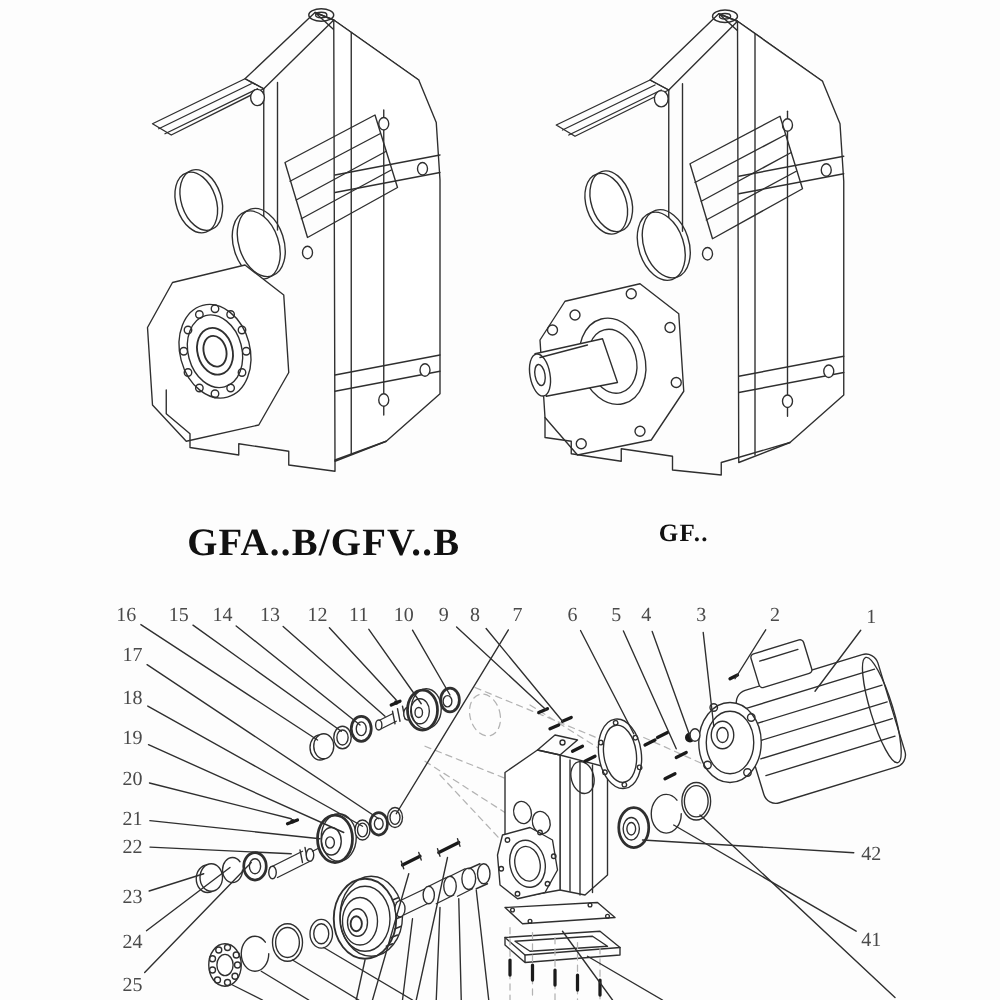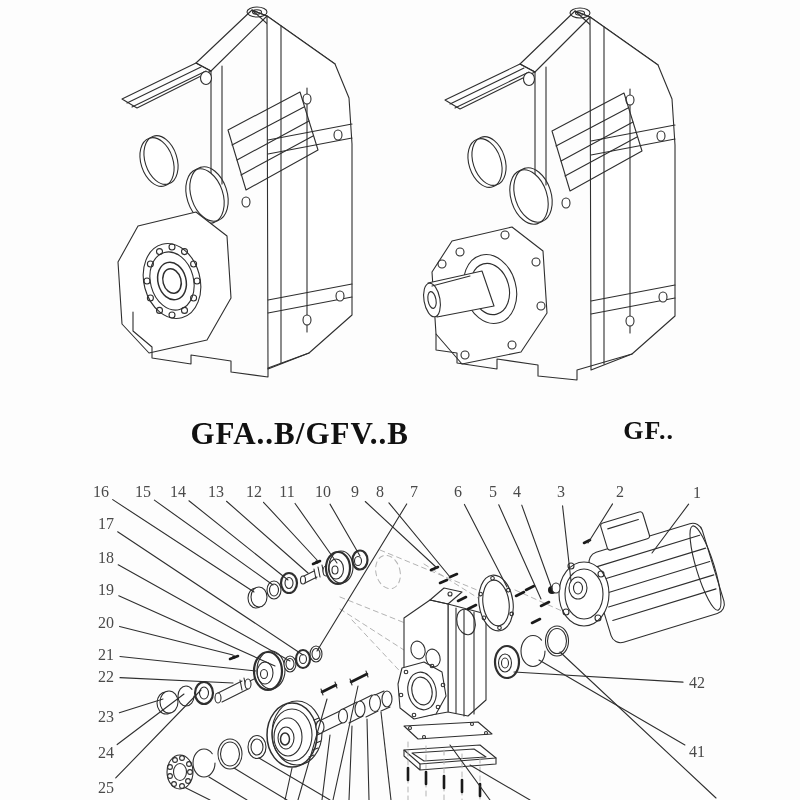--- a/index.html
+++ b/index.html
@@ -10,23 +10,23 @@
   svg *{stroke:#2f2f2f;fill:none;stroke-width:1.1;stroke-linecap:round;stroke-linejoin:round;}
   .fw{fill:#ffffff;}
   .dk{stroke-width:2.2;}
   .md{stroke-width:1.5;}
   .blt{stroke:#1a1a1a;stroke-width:2.6;}
   .dot{fill:#1a1a1a;stroke:none;}
   .hole{fill:#ffffff;}
   .phantom{stroke:#b3b3b3;stroke-dasharray:5 4;stroke-width:1;}
   .num{font:16px "Liberation Serif",serif;fill:#4a4a4a;stroke:none;}
   .caption{position:absolute;top:416px;font-weight:bold;color:#111;
-           font-family:"Liberation Serif",serif;text-align:right;letter-spacing:1px;}
+           font-family:"Liberation Serif",serif;text-align:center;letter-spacing:1px;}
   #cap-left{left:109px;width:300px;font-size:31px;}
-  #cap-right{left:420px;width:254px;font-size:26px;}
+  #cap-right{left:420px;width:254px;font-size:20px;}
 </style>
 </head>
 <body>
 
 <div id="stage">
 
 <svg width="800" height="800" viewBox="0 0 800 800">
 
   <g>
     <ellipse cx="257" cy="12" rx="10" ry="5"></ellipse>

